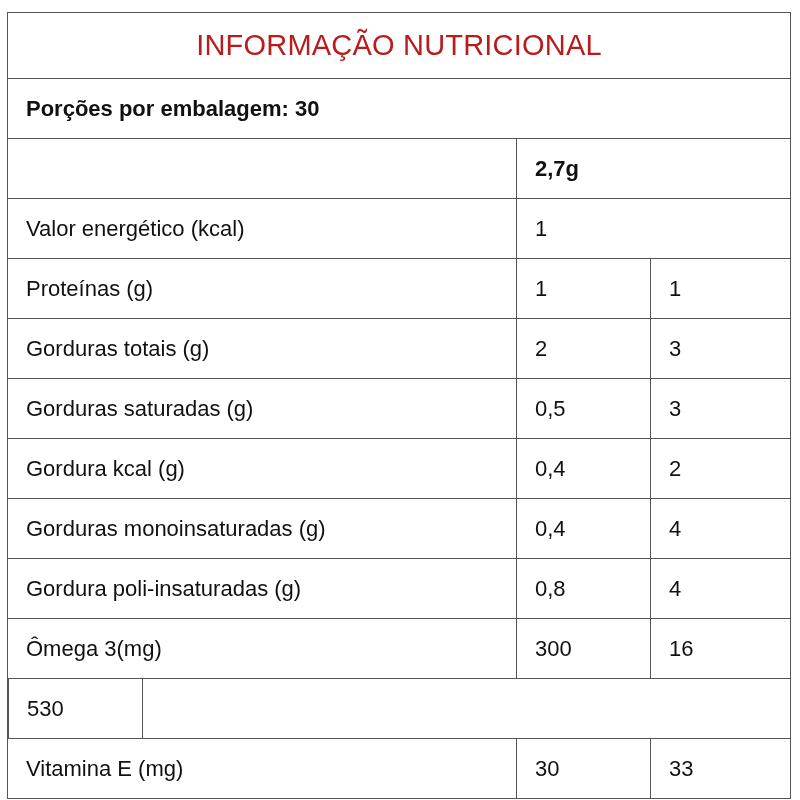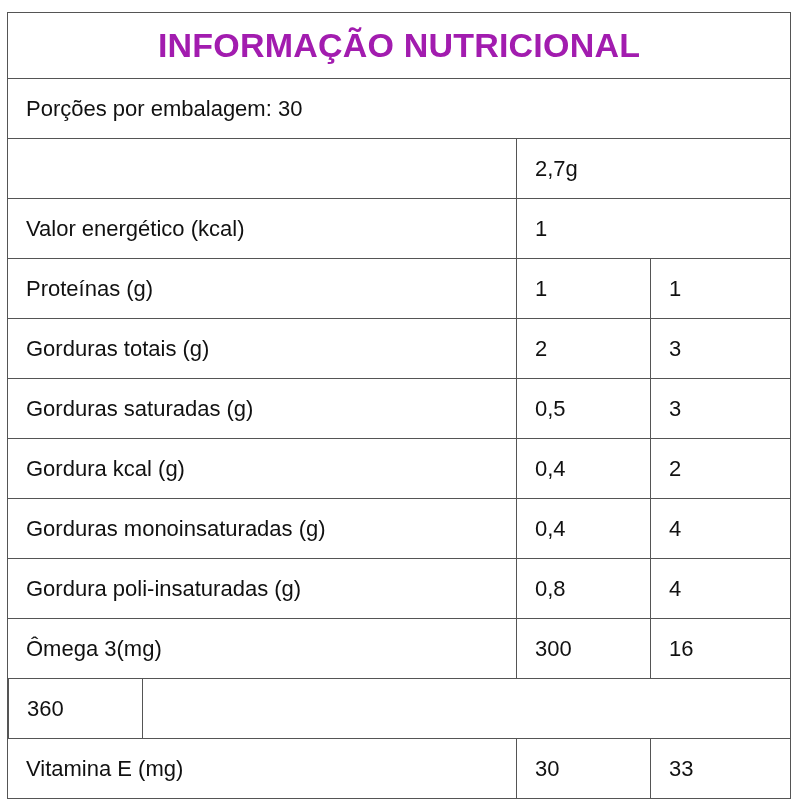--- a/index.html
+++ b/index.html
@@ -2,27 +2,27 @@
 <html><head>
   <meta charset="utf-8">
   <style>
     html, body { margin: 0; padding: 0; background: #ffffff; }
     body { width: 800px; height: 800px; overflow: hidden; position: relative;
            font-family: "Liberation Sans", "DejaVu Sans", sans-serif; color: #111111; }
     .table { position: absolute; left: 7px; top: 12px; width: 784px;
              border: 1.5px solid #555; border-bottom: none; box-sizing: border-box; }
     .row { display: flex; border-bottom: 1.5px solid #555; box-sizing: border-box; height: 60px; align-items: stretch; }
     .title-row { height: 66px; justify-content: center; align-items: center; }
-    .title { font-weight: bold; font-size: 34px; color: #a21caf; letter-spacing: 0.2px; }
-    .servings-row { height: 60px; align-items: center; padding-left: 18px; font-size: 22px; }
+    .title { font-weight: normal; font-size: 29px; color: #b91c1c; letter-spacing: 0.2px; }
+    .servings-row { height: 60px; align-items: center; padding-left: 18px; font-size: 22px; font-weight: bold; }
     .cell { display: flex; align-items: center; font-size: 22px; box-sizing: border-box; padding-left: 18px; }
     .c1 { width: 508px; }
     .c2 { width: 134px; border-left: 1.5px solid #555; }
     .c3 { flex: 1; border-left: 1.5px solid #555; }
-    .hdr { font-weight: normal; }
+    .hdr { font-weight: bold; }
   </style>
 </head>
 <body>
 
 <div class="table">
   <div class="row title-row">
     <span class="title">INFORMAÇÃO NUTRICIONAL</span>
   </div>
   <div class="row servings-row">
     <span>Porções por embalagem: 30</span>
@@ -64,21 +64,21 @@
     <div class="cell c1">Gordura poli-insaturadas (g)</div>
     <div class="cell c2">0,8</div>
     <div class="cell c3">4</div>
   </div>
   <div class="row">
     <div class="cell c1">Ômega 3(mg)</div>
     <div class="cell c2">300</div>
     <div class="cell c3">16</div>
   </div>
   <div class="row">
-    <div class="cell c2">360</div>
+    <div class="cell c2">530</div>
     <div class="cell c3"></div>
   </div>
   <div class="row">
     <div class="cell c1">Vitamina E (mg)</div>
     <div class="cell c2">30</div>
     <div class="cell c3">33</div>
   </div>
 </div>
 
 </body></html>

